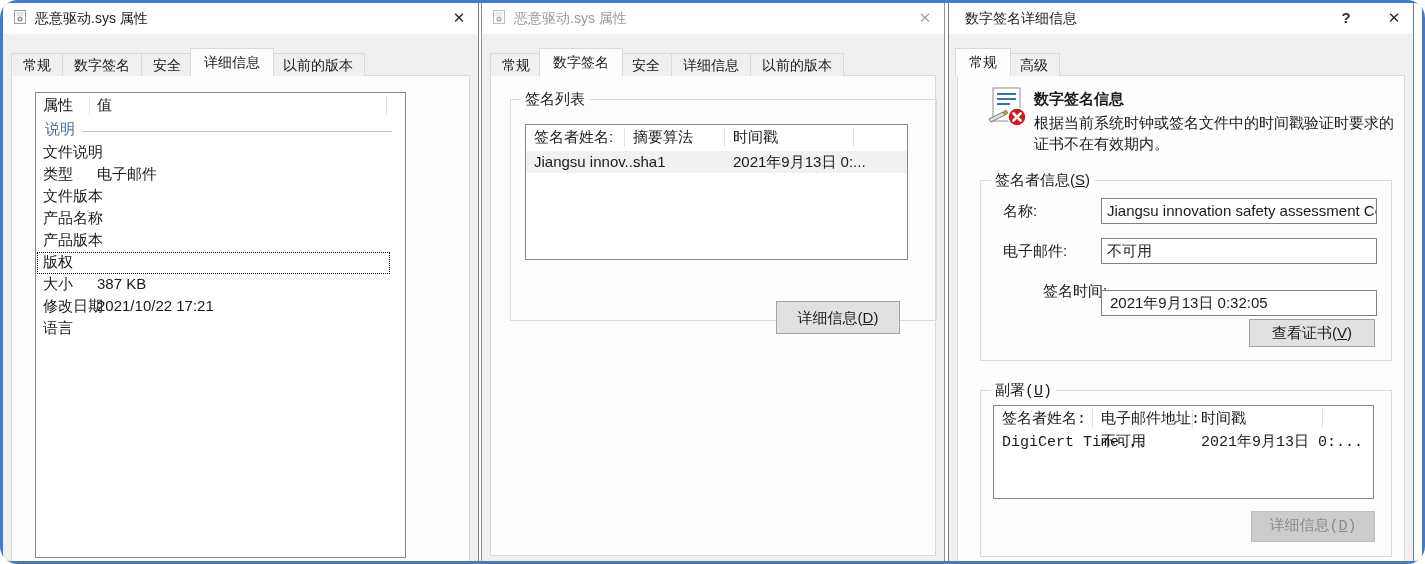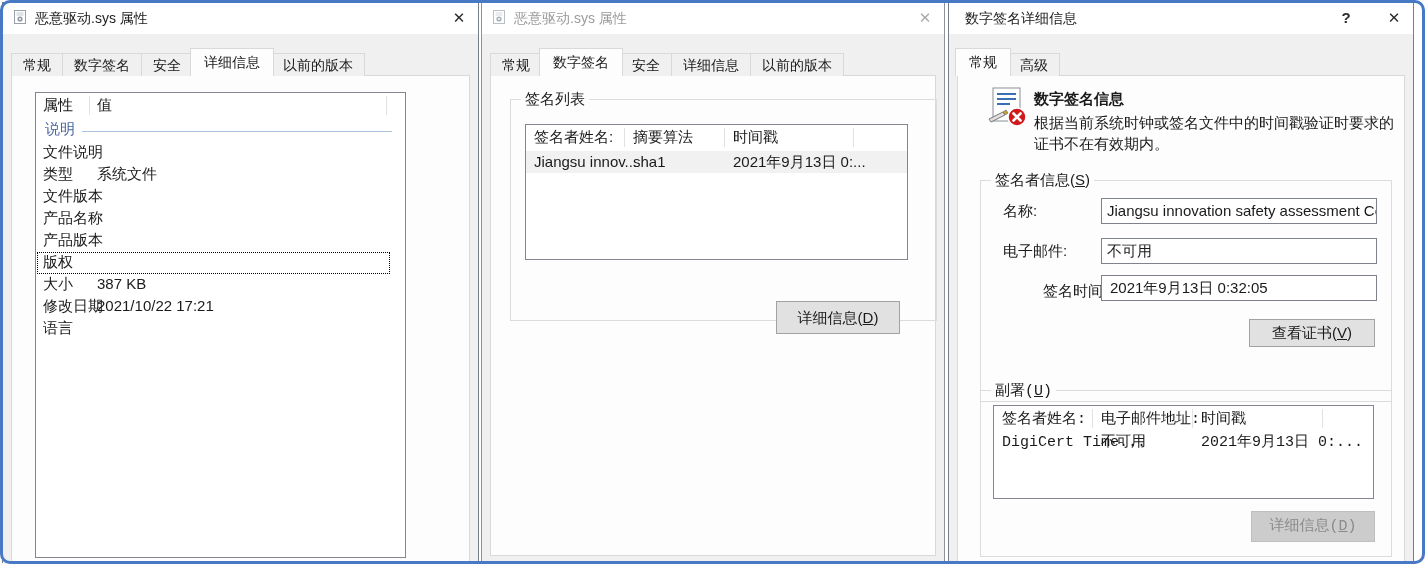--- a/index.html
+++ b/index.html
@@ -8,21 +8,21 @@
     background: #ffffff;
     font-size: 15px;
     color: #1a1a1a;
   }
   .canvas {
     position: relative;
     width: 1425px;
     height: 564px;
     background: #ffffff;
     overflow: hidden;
-    border-radius: 6px;
+    border-radius: 18px;
   }
   .blue-frame {
     position: absolute;
     inset: 0;
     border: 3px solid #4779c4;
     border-radius: 10px;
     pointer-events: none;
     z-index: 90;
   }
   
@@ -169,38 +169,38 @@
   .btn.disabled {
     background: #cccccc;
     border-color: #bfbfbf;
     color: #8b8b8b;
   }
   #d2 .btn-details { right: 36px; top: 201px; width: 124px; height: 33px; line-height: 31px; }
   
   #d3 .cert-icon { position: absolute; left: 28px; top: 10px; width: 42px; height: 42px; }
   #d3 .info-heading { position: absolute; left: 76px; top: 14px; font-weight: bold; }
   #d3 .info-text { position: absolute; left: 76px; top: 36px; width: 374px; line-height: 21px; }
-  #d3 .gbox-signer { left: 22px; top: 104px; width: 412px; height: 222px; }
+  #d3 .gbox-signer { left: 22px; top: 104px; width: 412px; height: 181px; }
   #d3 .gbox-counter { left: 22px; top: 314px; width: 412px; height: 167px; font-family: Liberation Mono, monospace; }
   .fld-label { position: absolute; left: 22px; white-space: nowrap; }
   .fld {
     position: absolute;
     left: 120px;
     width: 276px;
     height: 26px;
     line-height: 24px;
     background: #ffffff;
     border: 1px solid #7e838b;
     padding: 0 5px;
     white-space: nowrap;
     overflow: hidden;
   }
   .f-row1 { top: 17px; }  .f-lab1 { top: 21px; }
   .f-row2 { top: 57px; }  .f-lab2 { top: 61px; }
-  .f-row3 { top: 94px; padding-left: 8px; }  .f-lab3 { top: 101px; margin-left: 40px; }
+  .f-row3 { top: 109px; padding-left: 8px; }  .f-lab3 { top: 101px; margin-left: 40px; }
   .btn-viewcert { right: 16px; top: 138px; width: 126px; height: 28px; line-height: 26px; }
   #d3 .listbox { left: 12px; top: 14px; width: 381px; height: 94px; }
   .btn-cs-details { right: 16px; top: 120px; width: 124px; height: 31px; line-height: 29px; }
 </style>
 </head>
 <body>
 
 <div class="canvas">
 
   <div class="dlg" id="d1">
@@ -235,21 +235,21 @@
         <div class="grp-row">
           <span class="grp-label">说明</span>
           <span class="grp-line"></span>
         </div>
         <div class="prow">
           <span class="plabel">文件说明</span>
           <span class="pvalue"></span>
         </div>
         <div class="prow">
           <span class="plabel">类型</span>
-          <span class="pvalue">系统文件</span>
+          <span class="pvalue">电子邮件</span>
         </div>
         <div class="prow">
           <span class="plabel">文件版本</span>
           <span class="pvalue"></span>
         </div>
         <div class="prow">
           <span class="plabel">产品名称</span>
           <span class="pvalue"></span>
         </div>
         <div class="prow">

